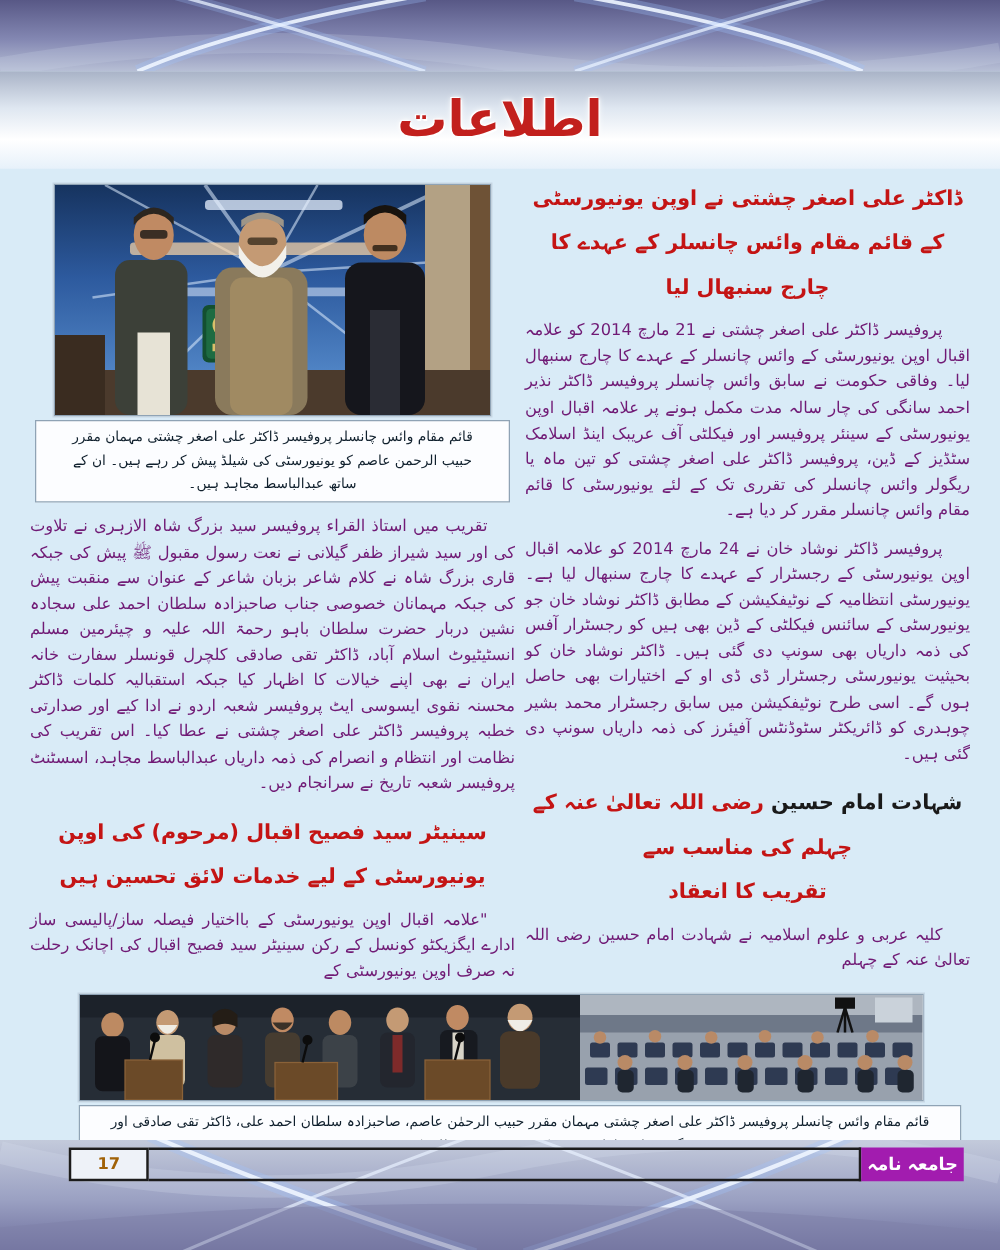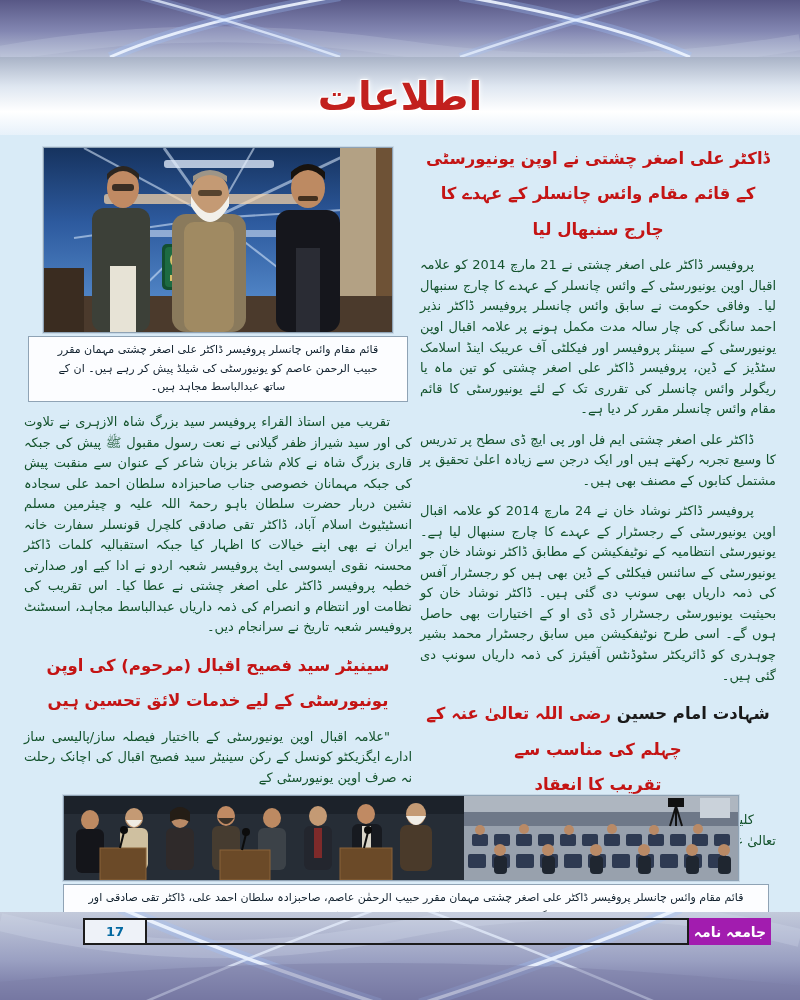--- a/index.html
+++ b/index.html
@@ -21,42 +21,42 @@
 
   
   .content{position:absolute;top:135px;left:0;width:800px;height:956px;}
   .col{position:absolute;top:0;direction:rtl;}
   .col-right{left:420px;width:356px;}
   .col-left{left:24px;width:388px;}
 
   .headline{color:#c41414;font-weight:bold;font-size:16.5px;line-height:2.15;
     text-align:center;margin:6px 0 8px 0;}
   .headline .black-part{color:#1a1a1a;}
-  .body-text{color:#14532d;font-size:13px;line-height:1.58;text-align:justify;margin:0 0 10px 0;}
+  .body-text{color:#701a75;font-size:13px;line-height:1.58;text-align:justify;margin:0 0 10px 0;}
   .body-text.indent{text-indent:22px;}
 
   
   .photo-frame{background:#fff;border:1px solid #8fa3b5;box-shadow:0 0 0 1px #c7d8e6;}
   .photo-frame svg{display:block;width:100%;height:100%;}
   .top-photo{width:348px;height:184px;margin:12px auto 0 auto;}
   .caption-box{background:#fcfdff;border:1px solid #8fa3b5;direction:rtl;
     color:#10202d;font-size:11px;line-height:1.7;text-align:center;
     padding:4px 24px;margin:3px auto 10px auto;}
   .top-caption{width:330px;}
 
   .bottom-figure{position:absolute;top:660px;left:63px;width:674px;}
   .bottom-photo{width:674px;height:84px;}
   .bottom-caption{width:656px;margin-top:3px;}
 
   
   .footer-bar{position:absolute;left:55px;top:918px;width:716px;height:27px;
     display:flex;align-items:stretch;z-index:5;}
   .page-num-box{width:60px;background:#eef2f8;border:2px solid #1c1c1c;
     display:flex;align-items:center;justify-content:center;
-    font-size:13px;font-weight:bold;color:#0369a1;margin-left:28px;}
+    font-size:13px;font-weight:bold;color:#a16207;}
   .footer-rule-box{flex:1;border:2px solid #1c1c1c;border-left:none;background:transparent;}
   .magazine-box{width:82px;background:#a21caf;display:flex;align-items:center;justify-content:center;
     color:#fff;font-size:14px;font-weight:bold;direction:rtl;}
 </style>
 </head>
 <body>
 
 <div class="page">
 
   <div class="band band-top">
@@ -83,21 +83,20 @@
 
   <div class="title-zone">
     <div class="page-title">اطلاعات</div>
   </div>
 
   <div class="content">
 
     <div class="col col-right">
       <div class="headline">ڈاکٹر علی اصغر چشتی نے اوپن یونیورسٹی کے قائم مقام وائس چانسلر کے عہدے کا چارج سنبھال لیا</div>
       <p class="body-text indent">پروفیسر ڈاکٹر علی اصغر چشتی نے 21 مارچ 2014 کو علامہ اقبال اوپن یونیورسٹی کے وائس چانسلر کے عہدے کا چارج سنبھال لیا۔ وفاقی حکومت نے سابق وائس چانسلر پروفیسر ڈاکٹر نذیر احمد سانگی کی چار سالہ مدت مکمل ہونے پر علامہ اقبال اوپن یونیورسٹی کے سینئر پروفیسر اور فیکلٹی آف عریبک اینڈ اسلامک سٹڈیز کے ڈین، پروفیسر ڈاکٹر علی اصغر چشتی کو تین ماہ یا ریگولر وائس چانسلر کی تقرری تک کے لئے یونیورسٹی کا قائم مقام وائس چانسلر مقرر کر دیا ہے۔</p>
-      <p class="body-text indent">ڈاکٹر علی اصغر چشتی ایم فل اور پی ایچ ڈی سطح پر تدریس کا وسیع تجربہ رکھتے ہیں اور ایک درجن سے زیادہ اعلیٰ تحقیق پر مشتمل کتابوں کے مصنف بھی ہیں۔</p>
       <p class="body-text indent">پروفیسر ڈاکٹر نوشاد خان نے 24 مارچ 2014 کو علامہ اقبال اوپن یونیورسٹی کے رجسٹرار کے عہدے کا چارج سنبھال لیا ہے۔ یونیورسٹی انتظامیہ کے نوٹیفکیشن کے مطابق ڈاکٹر نوشاد خان جو یونیورسٹی کے سائنس فیکلٹی کے ڈین بھی ہیں کو رجسٹرار آفس کی ذمہ داریاں بھی سونپ دی گئی ہیں۔ ڈاکٹر نوشاد خان کو بحیثیت یونیورسٹی رجسٹرار ڈی ڈی او کے اختیارات بھی حاصل ہوں گے۔ اسی طرح نوٹیفکیشن میں سابق رجسٹرار محمد بشیر چوہدری کو ڈائریکٹر سٹوڈنٹس آفیئرز کی ذمہ داریاں سونپ دی گئی ہیں۔</p>
       <div class="headline">
         <span class="black-part">شہادت امام حسین</span><span> رضی اللہ تعالیٰ عنہ کے چہلم کی مناسب سے</span><br>
         <span>تقریب کا انعقاد</span>
       </div>
       <p class="body-text indent">کلیہ عربی و علوم اسلامیہ نے شہادت امام حسین رضی اللہ تعالیٰ عنہ کے چہلم</p>
     </div>
 
     <div class="col col-left">
       <div class="photo-frame top-photo">

